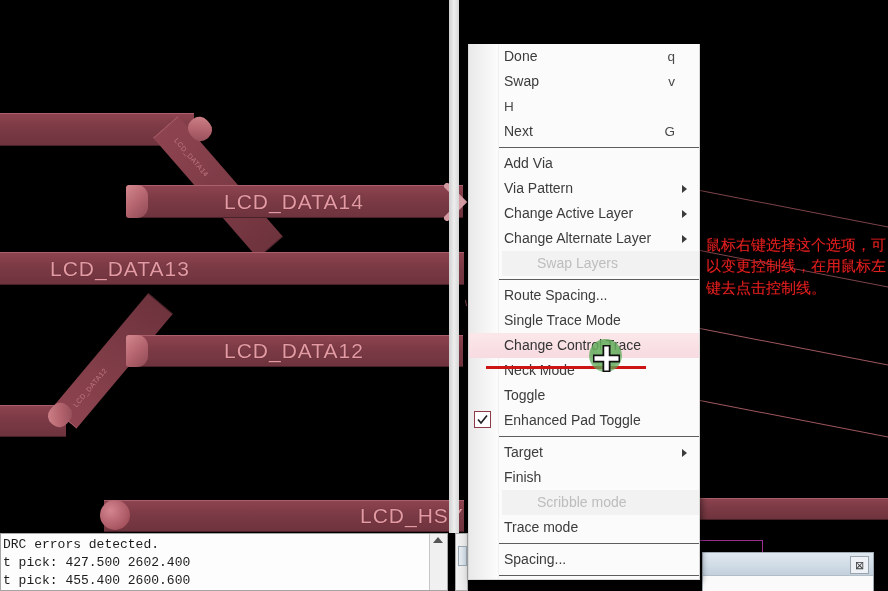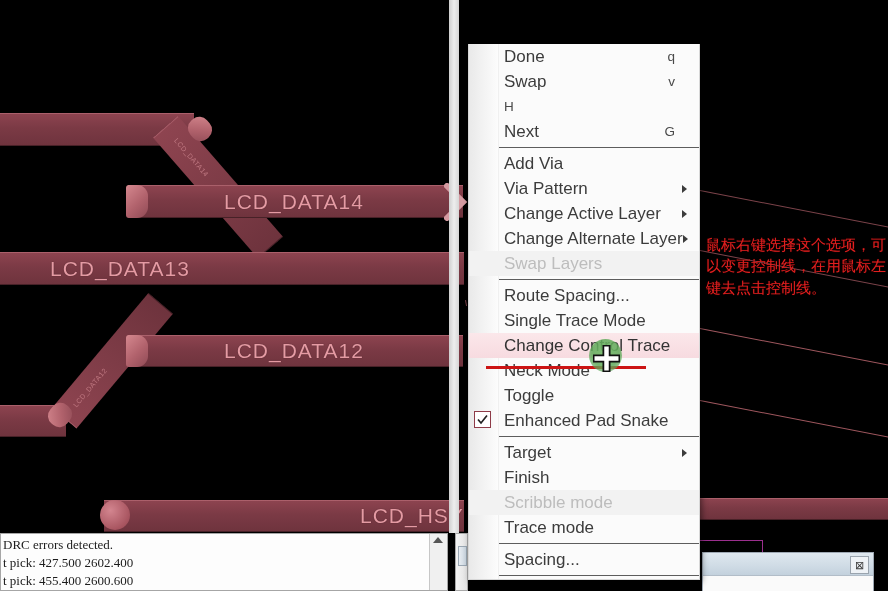--- a/index.html
+++ b/index.html
@@ -93,32 +93,32 @@
     border-right:1px solid #f0f0f0;
   }
   .mi{
     position:relative;
     height:25px;line-height:25px;
     padding-left:35px;padding-right:10px;
     white-space:nowrap;
     display:flex;align-items:center;
     color:#3c3c3c;
   }
-  .mi .label{flex:1;font-size:17px;}
+  .mi .label{flex:1;font-size:14px;}
   .mi .accel{
     color:#4a4a4a;font-size:13.5px;margin-right:14px;
   }
   .mi .arrow{
     width:0;height:0;
     border-left:5px solid #3c3c3c;
     border-top:4px solid transparent;
     border-bottom:4px solid transparent;
     margin-right:2px;
   }
-  .mi.disabled{color:#bdbdbd;background:#f2f2f2;}
+  .mi.disabled{color:#bdbdbd;background:#f2f2f2;margin-left:33px;}
   .mi.disabled .label{color:#bdbdbd;}
   .mi.hl{
     background:linear-gradient(180deg,#fbe7ea 0%,#f7dbe0 100%);
     color:#333;
   }
   .sep{
     height:1px;margin:3px 0 3px 29px;
     background:#5d5d5d;
   }
   .chk{
@@ -147,21 +147,21 @@
   
   .drcpanel{
     position:absolute;left:0;top:533px;width:448px;height:58px;
     background:#fdfdfd;
     border:1px solid #a6a6a6;
     box-sizing:border-box;
     z-index:30;
     overflow:hidden;
   }
   .drcpanel .line{
-    font-family:Liberation Serif, serif;
+    font-family:Liberation Mono, monospace;
     font-size:13px;color:#1c1c1c;
     height:18px;line-height:18px;
     padding-left:2px;white-space:nowrap;
   }
   .drcscroll{
     position:absolute;right:0;top:0;bottom:0;width:17px;
     background:#f0f0f0;border-left:1px solid #c7c7c7;
   }
   .drcscroll .uparrow{
     position:absolute;top:3px;left:3px;width:0;height:0;
@@ -319,21 +319,21 @@
         </div>
         <div class="mi">
           <span class="label">Toggle</span>
         </div>
         <div class="mi">
           <span class="chk">
             <svg width="13" height="13" viewBox="0 0 13 13">
               <path d="M2 6.5 L5 10 L11 2.5" fill="none" stroke="#222" stroke-width="1.7"></path>
             </svg>
           </span>
-          <span class="label">Enhanced Pad Snake</span>
+          <span class="label">Enhanced Pad Toggle</span>
         </div>
         <div class="sep"></div>
         <div class="mi">
           <span class="label">Target</span>
           <span class="arrow"></span>
         </div>
         <div class="mi">
           <span class="label">Finish</span>
         </div>
         <div class="mi disabled">

